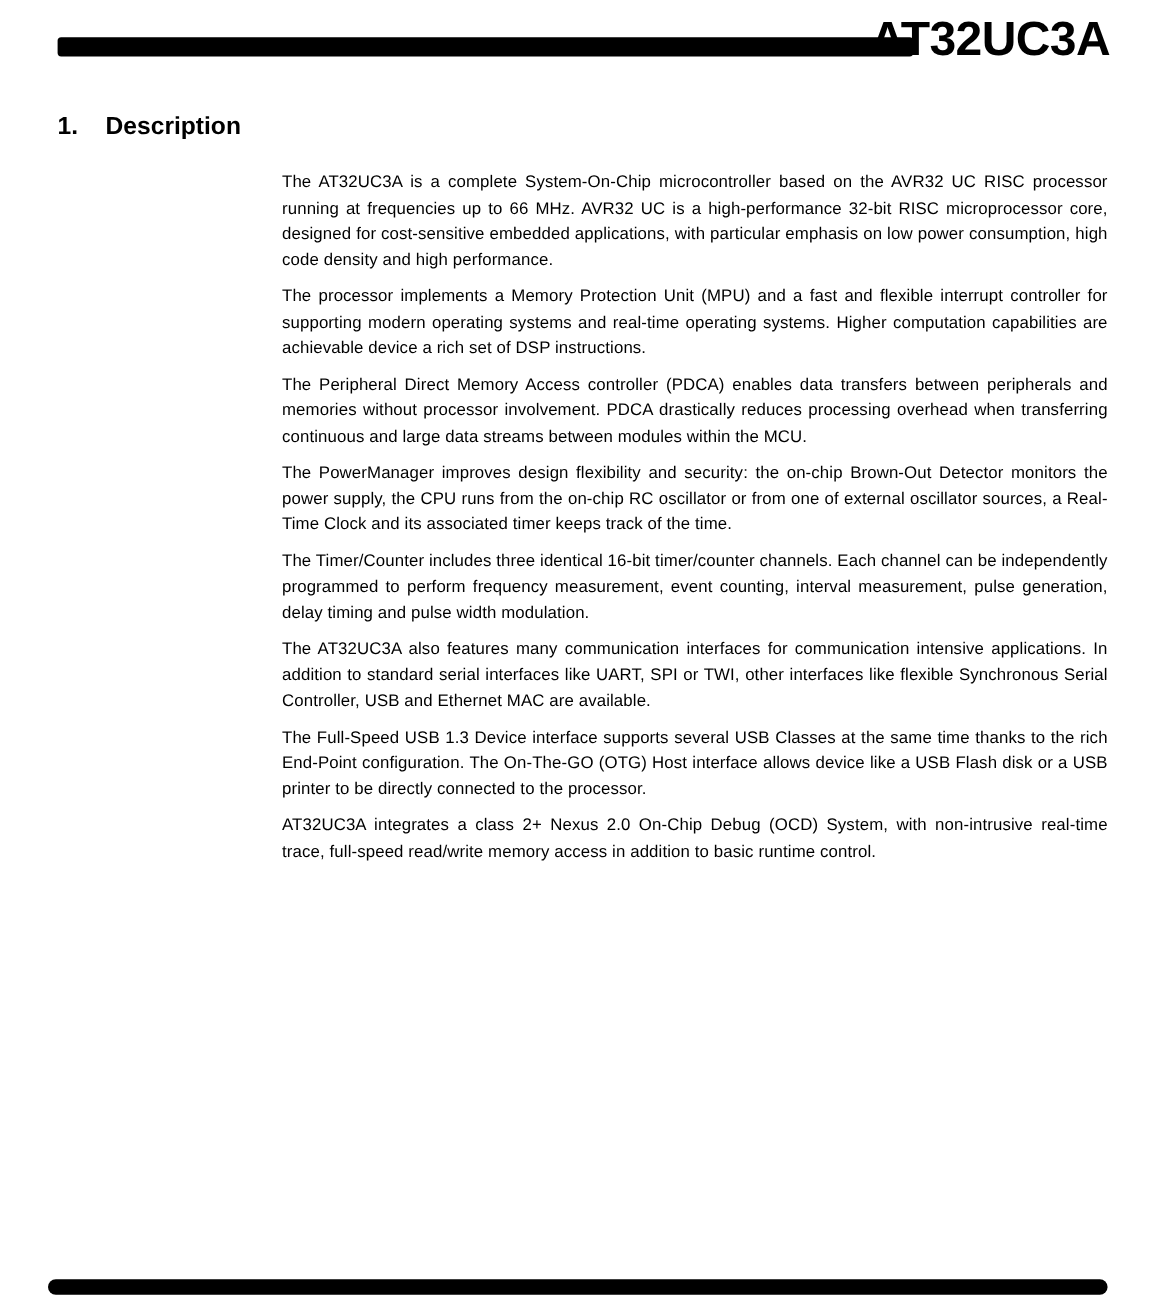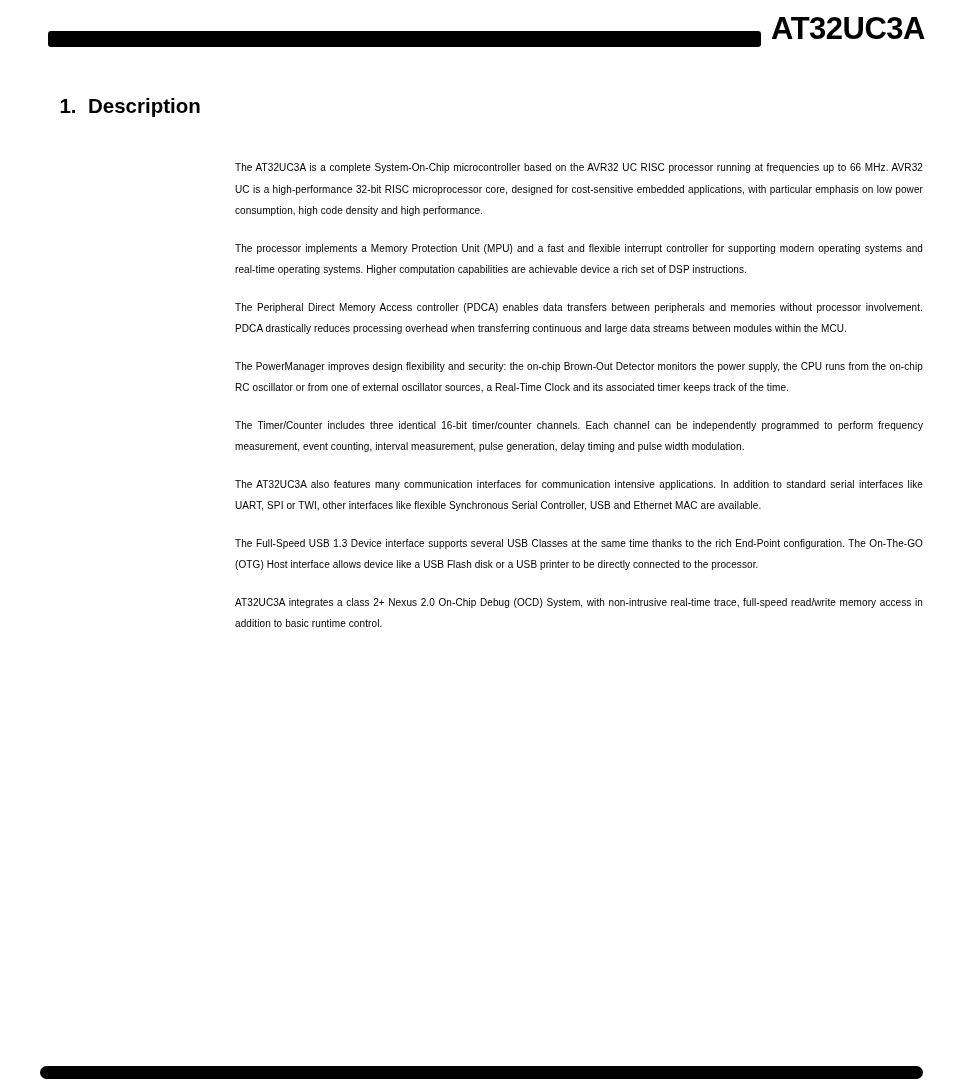--- a/index.html
+++ b/index.html
@@ -23,49 +23,48 @@
     top: 31px;
     width: 713px;
     height: 16px;
     background: #000000;
     border-radius: 3px;
   }
   .product-title {
     position: absolute;
     top: 11px;
     right: 38px;
-    font-size: 31px;
+    font-size: 40px;
     font-weight: 700;
     letter-spacing: -0.5px;
     white-space: nowrap;
   }
   
   .section-heading {
     position: absolute;
     left: 48px;
     top: 94px;
     font-size: 20.5px;
     font-weight: 700;
     white-space: nowrap;
-    text-align: center;
   }
   .section-heading .num {
     display: inline-block;
     min-width: 40px;
   }
   
   .content {
     position: absolute;
     left: 235px;
     top: 141px;
     width: 688px;
   }
   .content p {
-    margin: 16px 0 9px 0;
-    font-size: 10px;
+    margin: 0 0 9px 0;
+    font-size: 14px;
     line-height: 21.5px;
     text-align: justify;
     letter-spacing: 0.1px;
   }
   
   .footer-rule {
     position: absolute;
     left: 40px;
     top: 1066px;
     width: 883px;

